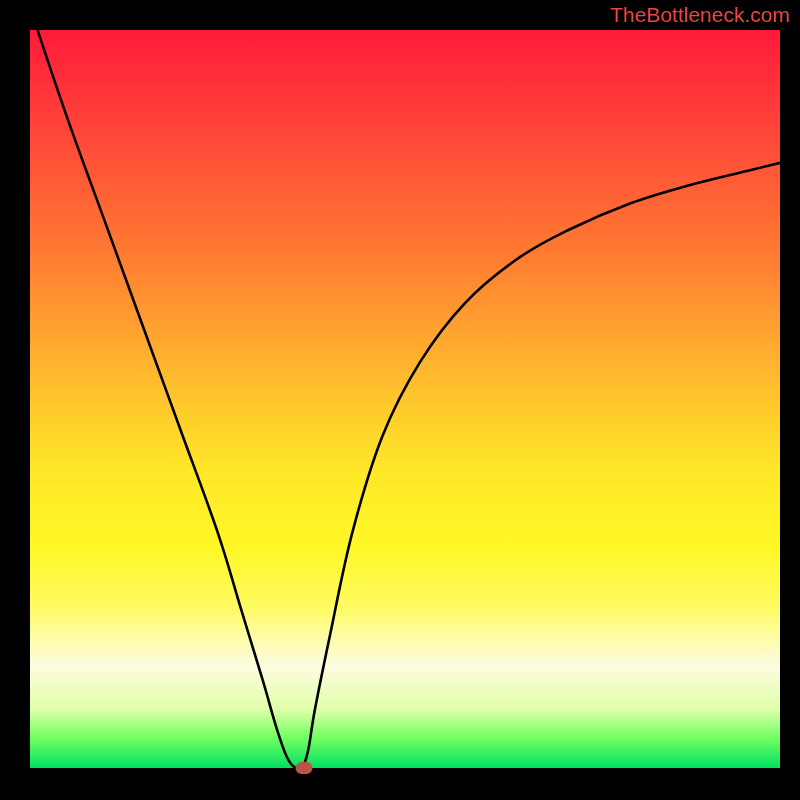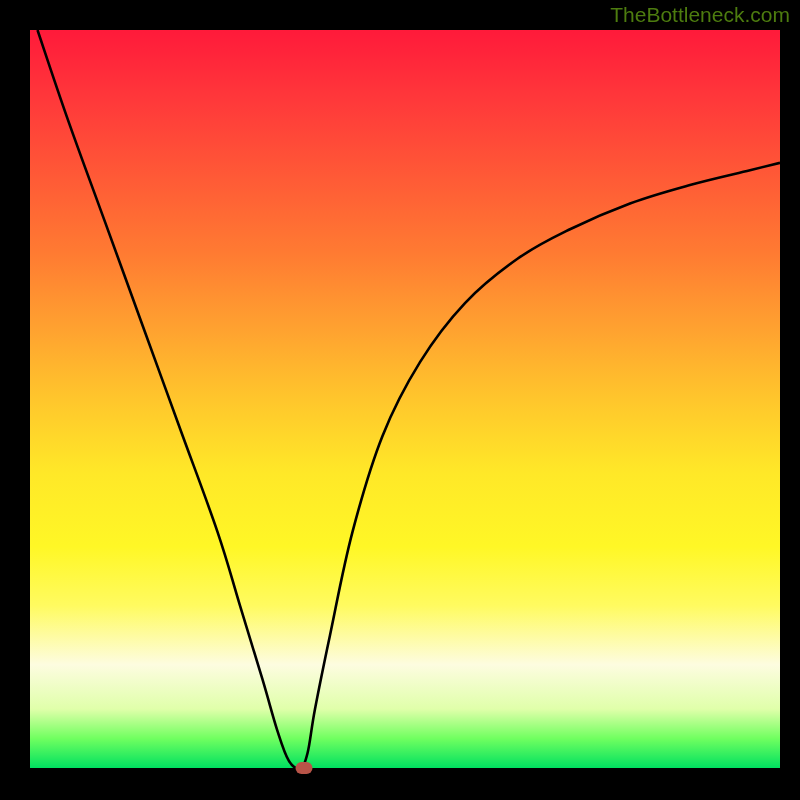--- a/index.html
+++ b/index.html
@@ -8,21 +8,21 @@
     height: 800px;
     background: #000;
     position: relative;
     font-family: Arial, sans-serif;
     overflow: hidden;
   }
   .watermark {
     position: absolute;
     top: 3px;
     right: 10px;
-    color: #4d7c0f;
+    color: #ef4444;
     font-size: 21px;
     font-weight: 500;
     z-index: 10;
   }
   .plot-area {
     position: absolute;
     left: 30px;
     top: 30px;
     width: 750px;
     height: 738px;

